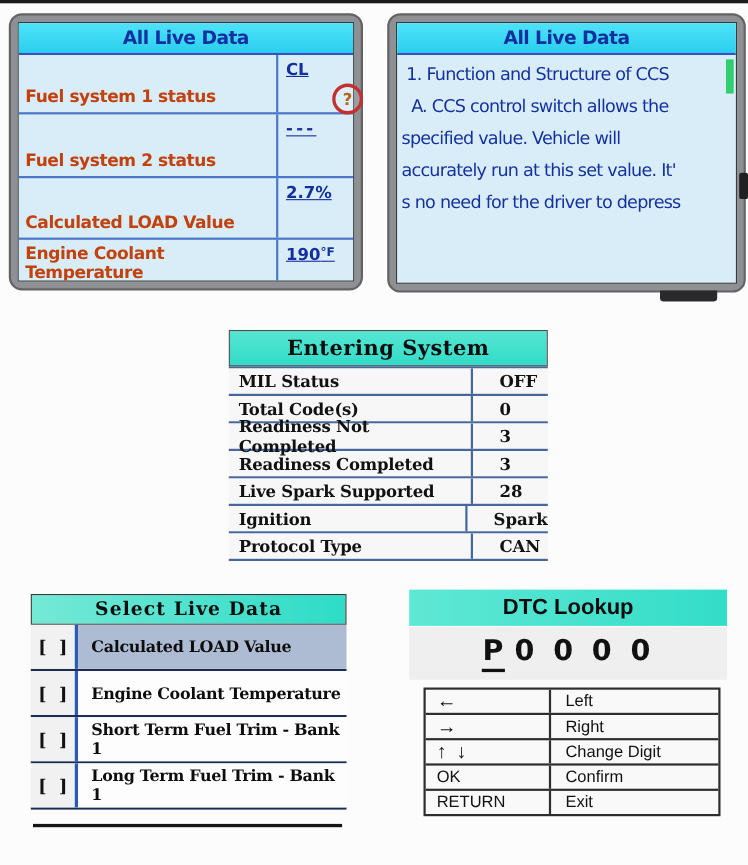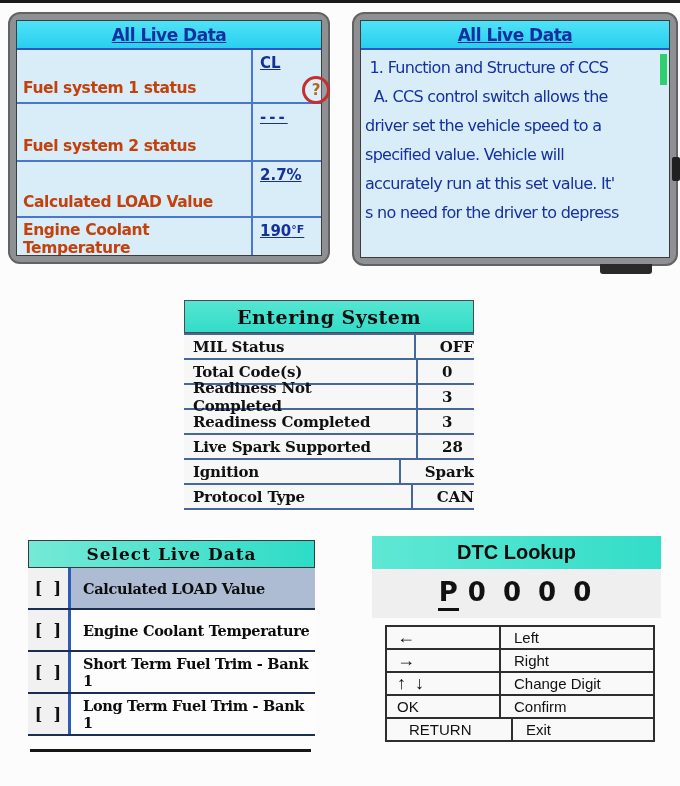--- a/index.html
+++ b/index.html
@@ -18,21 +18,21 @@
   .panel-a{left:8px;top:12px;width:322px;height:252px;}
   .panel-b{left:352px;top:12px;width:326px;height:254px;}
   .lcd-screen{
     width:100%;height:100%;border:1px solid #3c3c3c;box-sizing:border-box;
     display:flex;flex-direction:column;background:#d9edf8;position:relative;overflow:hidden;
   }
   .lcd-header{
     flex:0 0 27px;background:linear-gradient(180deg,#4fe2f8,#29cfee);
     border-bottom:2px solid #2b57c5;color:#142fa0;
     font:bold 17px "DejaVu Sans",sans-serif;letter-spacing:-0.5px;
-    display:flex;align-items:center;justify-content:center;text-decoration:underline;
+    display:flex;align-items:center;justify-content:center;
   }
   .lcd-table{flex:1;display:flex;flex-direction:column;}
   .lcd-row{display:flex;border-bottom:2px solid #4a77cc;box-sizing:border-box;}
   .lcd-row:last-child{border-bottom:none;flex:1;}
   .row-1{height:54px;} .row-2{height:58px;} .row-3{height:56px;}
   .lcd-label{
     width:234px;box-sizing:border-box;display:flex;align-items:flex-end;
     padding:0 0 5px 6px;font:bold 15.5px "DejaVu Sans",sans-serif;
     color:#c2410c;letter-spacing:-0.4px;line-height:18px;
   }
@@ -52,28 +52,28 @@
   .lcd-textbody{flex:1;padding:3px 2px 0 4px;position:relative;}
   .lcd-line{
     white-space:pre;font:500 16px "DejaVu Sans",sans-serif;color:#15309f;
     line-height:29px;letter-spacing:-0.7px;
   }
   .scroll-thumb{position:absolute;right:2px;top:4px;width:7px;height:31px;background:#2fcf70;}
   .side-notch{position:absolute;right:-4px;top:143px;width:8px;height:24px;background:#202020;border-radius:2px;}
   .bottom-tab{position:absolute;left:246px;top:250px;width:52px;height:10px;background:#2a2a2d;border-radius:0 0 3px 3px;}
 
   
-  .entering{position:absolute;left:184px;top:300px;width:290px;}
+  .entering{position:absolute;left:208px;top:300px;width:290px;}
   .entering-header{
     height:33px;box-sizing:border-box;background:linear-gradient(180deg,#55e6d2,#32dcc8);
     border:1px solid #4b4b4b;display:flex;align-items:center;justify-content:center;
     font:bold 19px "DejaVu Serif",serif;color:#0d0d0d;letter-spacing:0.5px;
   }
   .entering-body{border-top:2px solid #46679c;}
-  .e-row{display:flex;height:23px;background:#f7f7f7;border-bottom:2px solid #46679c;align-items:stretch;gap:12px;}
+  .e-row{display:flex;height:23px;background:#f7f7f7;border-bottom:2px solid #46679c;align-items:stretch;}
   .e-label{
     width:220px;box-sizing:border-box;padding-left:9px;display:flex;align-items:center;
     font:bold 15px "DejaVu Serif",serif;color:#111;letter-spacing:-0.2px;
   }
   .e-value{
     flex:1;border-left:2px solid #46679c;padding-left:24px;display:flex;align-items:center;
     font:bold 15px "DejaVu Serif",serif;color:#111;
   }
 
   
@@ -104,21 +104,21 @@
   }
   .dtc-code-strip{
     height:48px;background:#efefef;margin-top:1px;
     display:flex;align-items:center;justify-content:center;
   }
   .dtc-code{font:bold 26px "DejaVu Sans",sans-serif;color:#111;display:flex;align-items:baseline;}
   .dtc-cursor{display:inline-block;border-bottom:3px solid #111;padding:0 1px 1px 1px;margin-right:9px;line-height:1.05;}
   .dtc-digits{letter-spacing:4px;}
   .dtc-table{margin:7px 0 0 13px;width:270px;box-sizing:border-box;border:2px solid #2e2e2e;background:#f9f9f9;}
   .k-row{display:flex;height:21px;border-bottom:2px solid #2e2e2e;align-items:stretch;}
-  .k-row:last-child{border-bottom:none;padding-left:12px;}
+  .k-row:last-child{border-bottom:none;}
   .k-key{
     width:112px;flex:0 0 112px;box-sizing:border-box;padding-left:10px;
     display:flex;align-items:center;font:15px "Liberation Sans",sans-serif;color:#111;
   }
   .k-key.arrow{font-weight:bold;font-size:18px;letter-spacing:2px;}
   .k-action{
     flex:1;border-left:2px solid #2e2e2e;padding-left:13px;
     display:flex;align-items:center;font:15px "Liberation Sans",sans-serif;color:#111;
   }
 </style>
@@ -151,21 +151,20 @@
   </div>
   <div class="help-badge">?</div>
 </div>
 
 <div class="panel-frame panel-b">
   <div class="lcd-screen">
     <div class="lcd-header">All Live Data</div>
     <div class="lcd-textbody">
       <div class="lcd-line"> 1. Function and Structure of CCS</div>
       <div class="lcd-line">  A. CCS control switch allows the</div>
-      <div class="lcd-line">driver set the vehicle speed to a</div>
       <div class="lcd-line">specified value. Vehicle will</div>
       <div class="lcd-line">accurately run at this set value. It'</div>
       <div class="lcd-line">s no need for the driver to depress</div>
       <div class="scroll-thumb"></div>
     </div>
   </div>
   <div class="side-notch"></div>
   <div class="bottom-tab"></div>
 </div>
 

